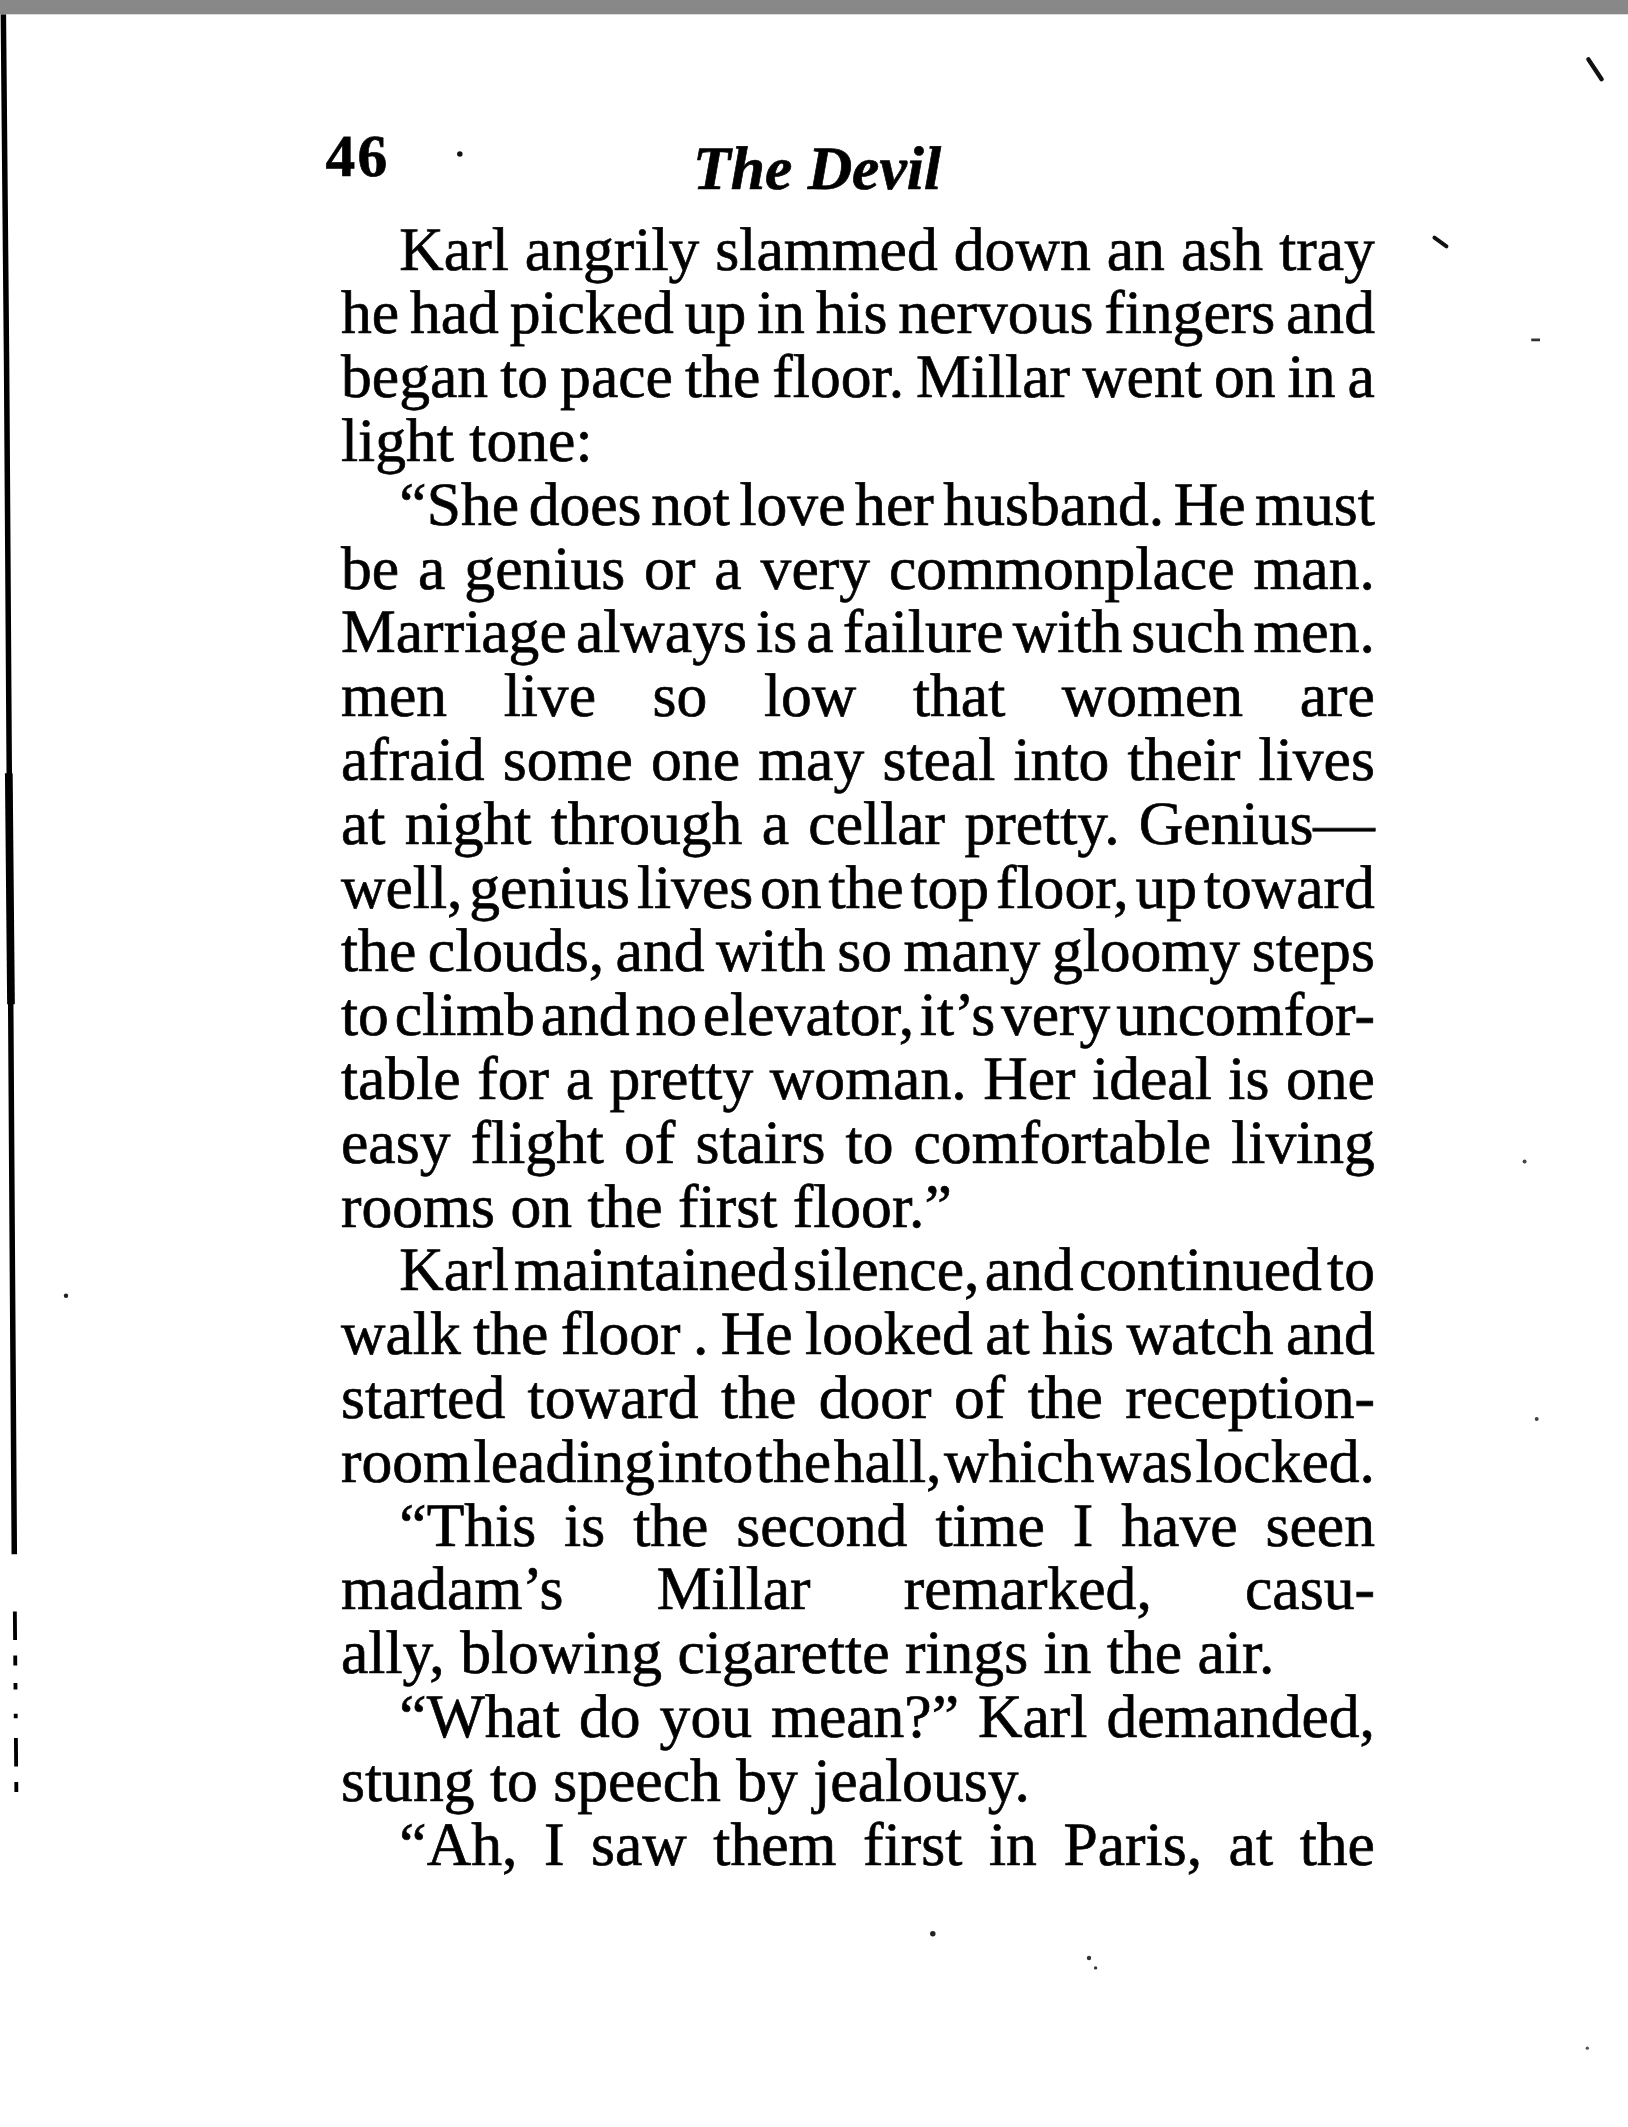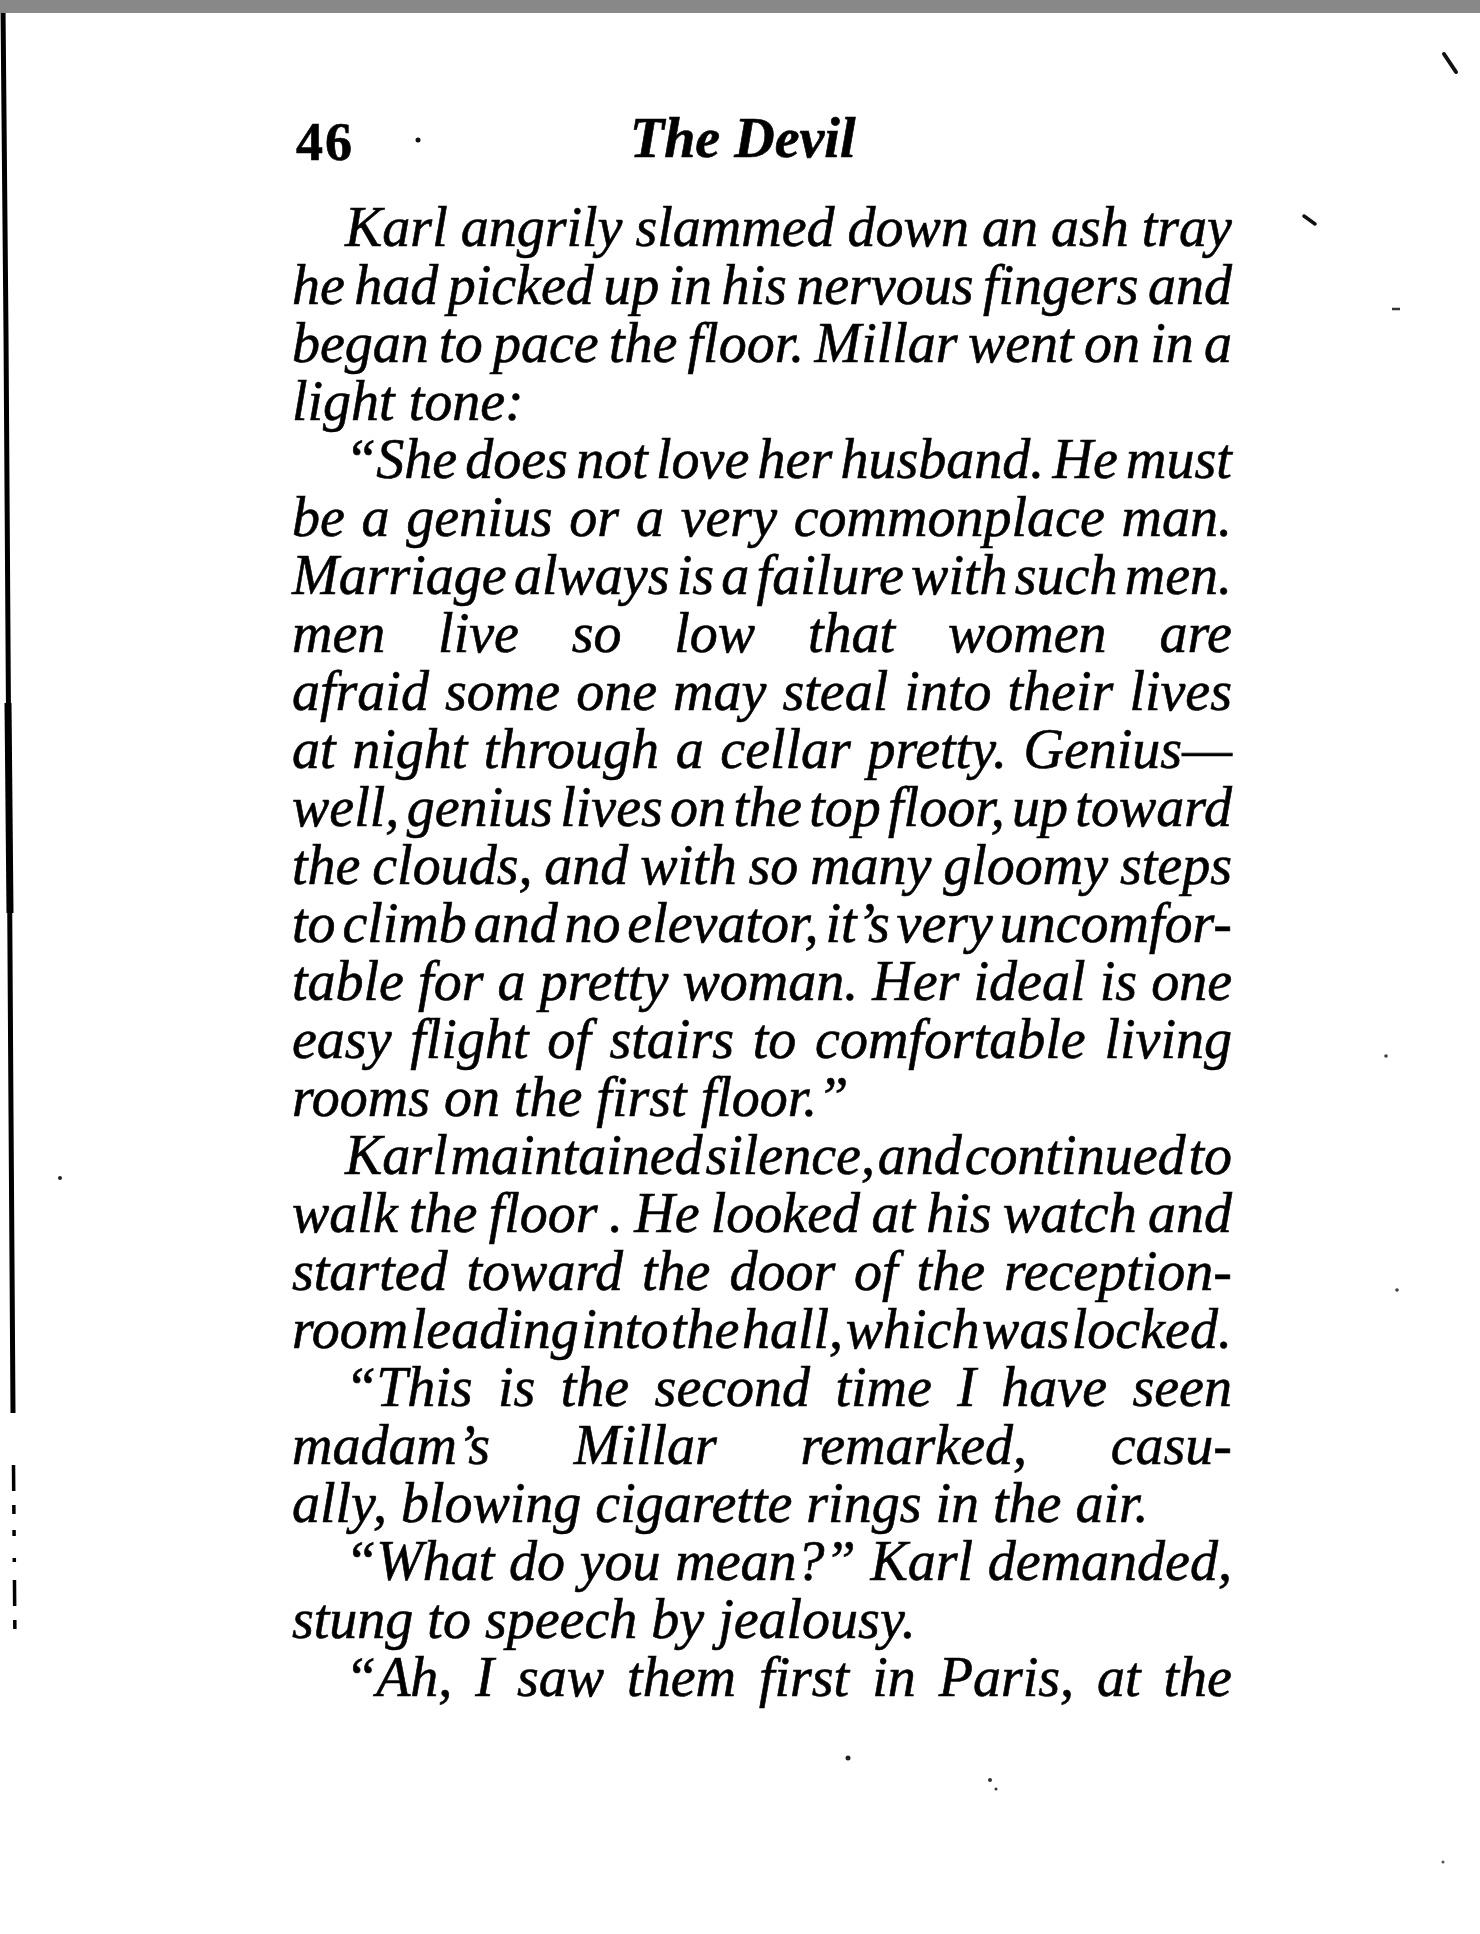--- a/index.html
+++ b/index.html
@@ -16,26 +16,26 @@
   .artifacts {
     position:absolute; left:0; top:0;
     pointer-events:none;
   }
   .header-number {
     position:absolute; left:296px; top:100px;
     font-size:54px; line-height:58px; font-weight:bold;
     letter-spacing:2px;
   }
   .header-title {
-    position:absolute; left:630px; top:96px;
+    position:absolute; left:630px; top:112px;
     font-size:56px; line-height:58px;
     font-style:italic; font-weight:bold;
   }
   .page-text {
-    position:absolute; left:292px; top:185px; width:940px;font-style:italic;
+    position:absolute; left:310px; top:185px; width:940px;
   }
   .line {
     box-sizing:border-box;
     height:58px; line-height:58px;
     font-size:56px;
     white-space:nowrap;
   }
   .line.justify {
     display:flex;
     justify-content:space-between;

